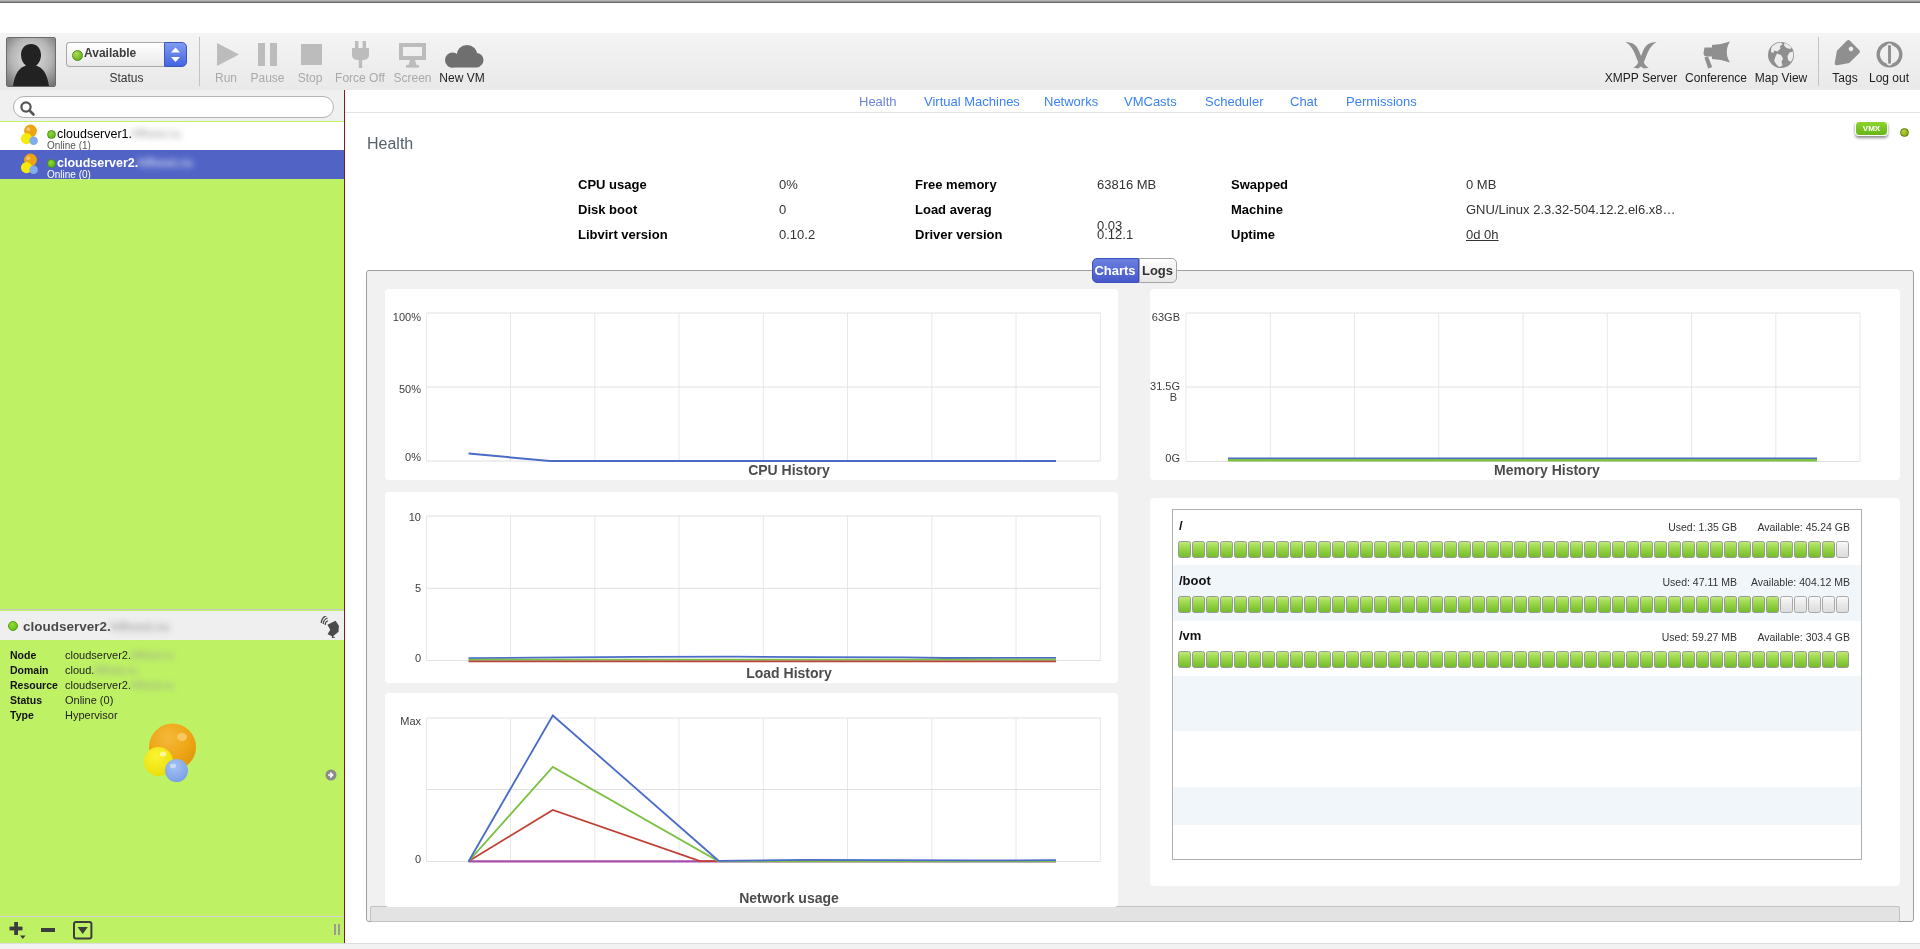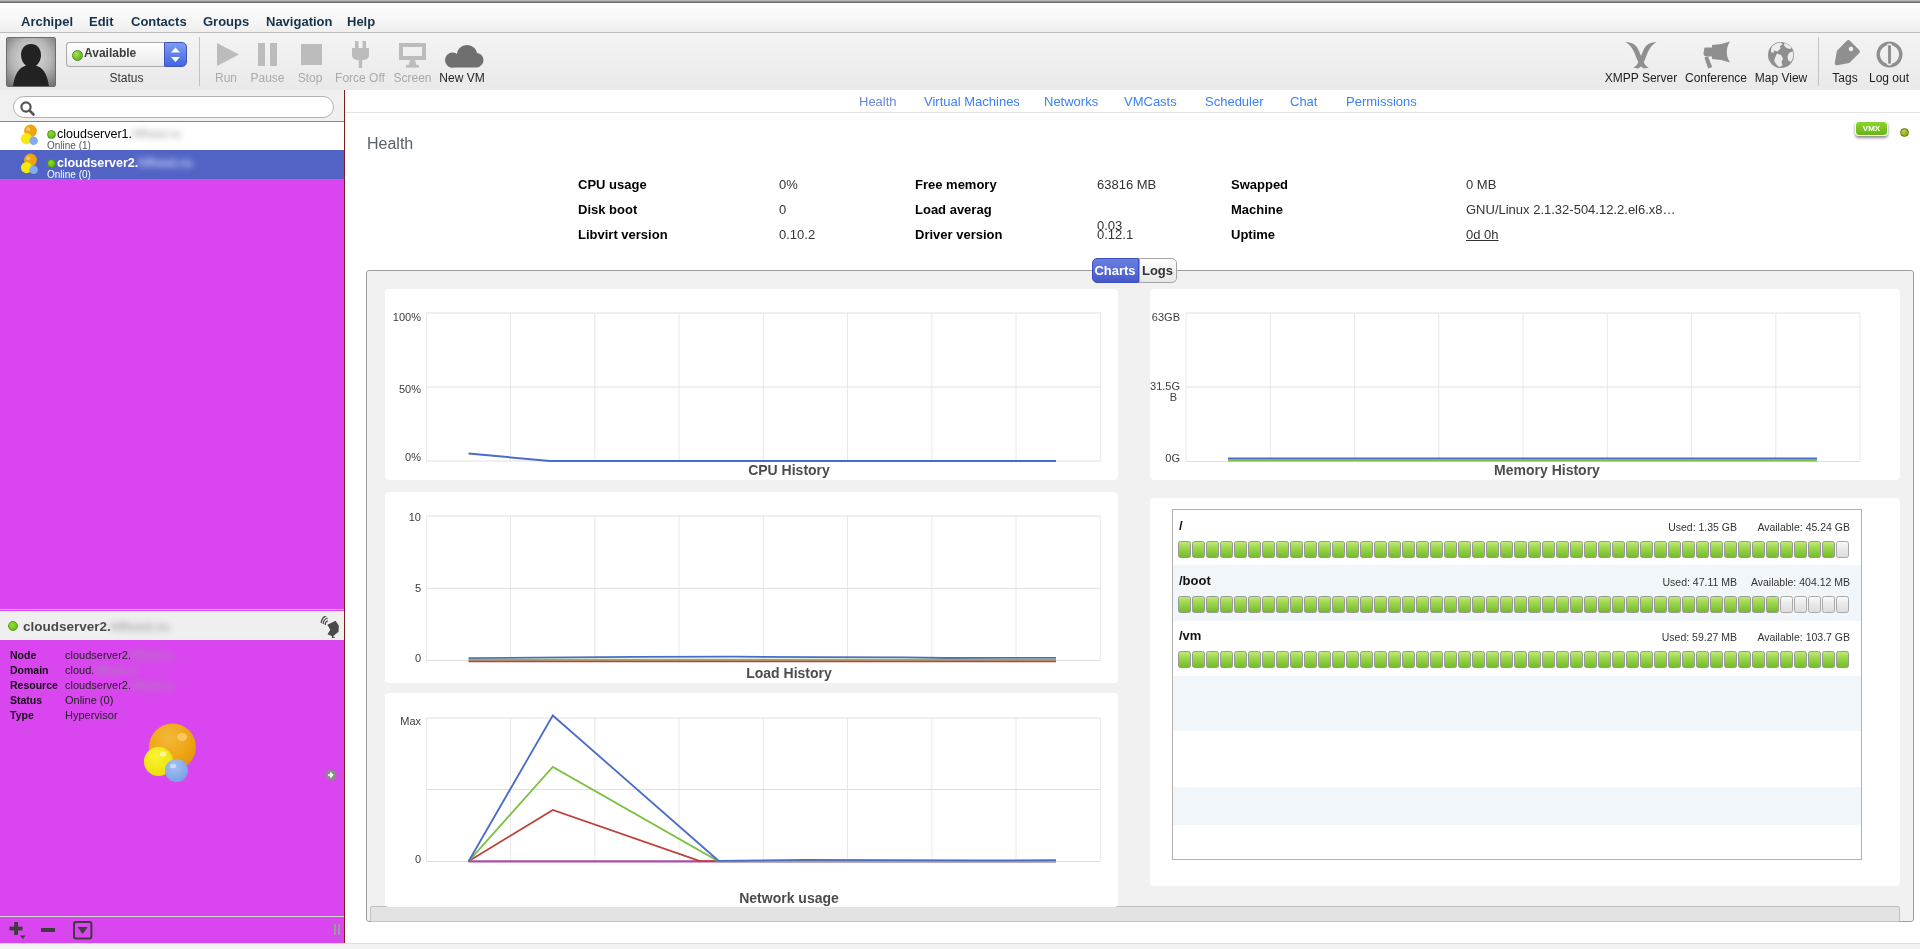--- a/index.html
+++ b/index.html
@@ -13,21 +13,21 @@
   #menubar{left:0;top:3px;width:1920px;height:29px;background:linear-gradient(#ffffff,#efefef);
            border-bottom:1px solid #bdbdbd;}
   .menuitem{position:absolute;top:11px;font-size:13px;font-weight:bold;color:#16324a;}
   
   #toolbar{left:0;top:33px;width:1920px;height:57px;background:linear-gradient(#f4f4f4,#e9e9e9);
            border-bottom:1px solid #9d9d9d;}
   .tlabel{position:absolute;top:38px;font-size:12px;color:#a9a9a9;text-align:center;white-space:nowrap;}
   .tlabel.on{color:#1d1d1d;}
   .sep{position:absolute;top:4px;width:1px;height:49px;background:#c3c3c3;}
   
-  #sidebar{left:0;top:90px;width:344px;height:853px;background:#d946ef;border-right:4px solid #7f1d1d;}
+  #sidebar{left:0;top:90px;width:344px;height:853px;background:#bef264;border-right:4px solid #7f1d1d;}
   #searcharea{position:absolute;left:0;top:0;width:344px;height:31px;background:#f0f0f0;}
   #searchbox{position:absolute;left:13px;top:6px;width:319px;height:20px;background:#fff;
              border:1.5px solid #b3b3b3;border-radius:12px;}
   .row{position:absolute;left:0;width:344px;}
   .rowtitle{position:absolute;left:57px;top:5px;font-size:12.5px;color:#000;}
   .rowsub{position:absolute;left:47px;top:18px;font-size:10px;color:#555;}
   
   #detail{position:absolute;left:0;top:519px;width:344px;border-top:1px solid #c9c9c9;}
   #dethead{position:absolute;left:0;top:1px;width:344px;height:29px;background:#efefef;}
   .dlabel{position:absolute;left:10px;font-size:10.5px;font-weight:bold;color:#111;}
@@ -41,28 +41,20 @@
   
   #panel{position:absolute;left:21px;top:180px;width:1546px;height:650px;background:#f1f1f1;
          border:1px solid #9e9e9e;border-radius:3px;}
   .card{position:absolute;background:#fff;border-radius:4px;}
   .ctitle{position:absolute;width:100%;text-align:center;font-size:14px;font-weight:bold;color:#4c4c4c;}
 </style>
 </head>
 <body>
 <div id="app">
   <div id="topstrip" class="abs"></div>
-  <div id="menubar" class="abs">
-    <span class="menuitem" style="left:21px;">Archipel</span>
-    <span class="menuitem" style="left:89px;">Edit</span>
-    <span class="menuitem" style="left:131px;">Contacts</span>
-    <span class="menuitem" style="left:203px;">Groups</span>
-    <span class="menuitem" style="left:266px;">Navigation</span>
-    <span class="menuitem" style="left:347px;">Help</span>
-  </div>
   <div id="toolbar" class="abs">
 
     <div class="abs" style="left:6px;top:4px;width:48px;height:48px;border:1px solid #6b6b6b;border-radius:2px;
          overflow:hidden;">
       <svg width="48" height="48" viewBox="0 0 48 48">
         <defs>
             <radialGradient id="avbg" cx="0.5" cy="0.42" r="0.75">
           <stop offset="0" stop-color="#e3e3e3"></stop>
               <stop offset="0.55" stop-color="#b5b5b5"></stop>
               <stop offset="1" stop-color="#6e6e6e"></stop>
@@ -306,21 +298,21 @@
       <span class="statval" style="left:434px;top:137px;">0.10.2</span>
     <span class="statlbl" style="left:570px;top:87px;">Free memory</span>
       <span class="statval" style="left:752px;top:87px;">63816 MB</span>
     <span class="statlbl" style="left:570px;top:112px;">Load averag</span>
       <span class="statval" style="left:752px;top:128px;">0.03</span>
     <span class="statlbl" style="left:570px;top:137px;">Driver version</span>
       <span class="statval" style="left:752px;top:137px;">0.12.1</span>
     <span class="statlbl" style="left:886px;top:87px;">Swapped</span>
       <span class="statval" style="left:1121px;top:87px;">0 MB</span>
     <span class="statlbl" style="left:886px;top:112px;">Machine</span>
-      <span class="statval" style="left:1121px;top:112px;">GNU/Linux 2.1.32-504.12.2.el6.x8…</span>
+      <span class="statval" style="left:1121px;top:112px;">GNU/Linux 2.3.32-504.12.2.el6.x8…</span>
     <span class="statlbl" style="left:886px;top:137px;">Uptime</span>
       <span class="statval" style="left:1121px;top:137px;text-decoration:underline;">0d 0h</span>
 
     <div id="panel"></div>
     <div class="abs" style="left:25px;top:816px;width:1528px;height:14px;background:#e3e3e3;
          border:1px solid #c2c2c2;border-radius:2px;"></div>
 
     <div class="abs" style="left:746.5px;top:167.5px;width:45px;height:23px;background:linear-gradient(#6a80e0,#4759c8);
          border:1px solid #3c4fc0;border-radius:5px 0 0 5px;color:#fff;font-size:13px;font-weight:bold;
          text-align:center;line-height:23px;">Charts</div>
@@ -463,21 +455,21 @@
         <span class="lbl" style="left:6px;top:63px;font-size:13px;font-weight:bold;color:#111;">/boot</span>
         <span class="lbl" style="right:124px;top:66px;font-size:10.5px;color:#333;">Used: 47.11 MB</span>
         <span class="lbl" style="right:11px;top:66px;font-size:10.5px;color:#333;">Available: 404.12 MB</span>
         <svg width="672" height="17" style="position:absolute;left:5px;top:86px;">
           <rect width="602" height="17" fill="url(#segG)"></rect>
           <rect x="602" width="70" height="17" fill="url(#segW)"></rect>
         </svg>
 
         <span class="lbl" style="left:6px;top:118px;font-size:13px;font-weight:bold;color:#111;">/vm</span>
         <span class="lbl" style="right:124px;top:121px;font-size:10.5px;color:#333;">Used: 59.27 MB</span>
-        <span class="lbl" style="right:11px;top:121px;font-size:10.5px;color:#333;">Available: 103.7 GB</span>
+        <span class="lbl" style="right:11px;top:121px;font-size:10.5px;color:#333;">Available: 303.4 GB</span>
         <svg width="672" height="17" style="position:absolute;left:5px;top:141px;">
           <rect width="672" height="17" fill="url(#segG)"></rect>
         </svg>
       </div>
     </div>
     <svg width="0" height="0" style="position:absolute;">
       <defs>
         <linearGradient id="gg" x1="0" y1="0" x2="0" y2="1">
           <stop offset="0" stop-color="#c3ea7d"></stop>
             <stop offset="0.4" stop-color="#9bd84a"></stop>

